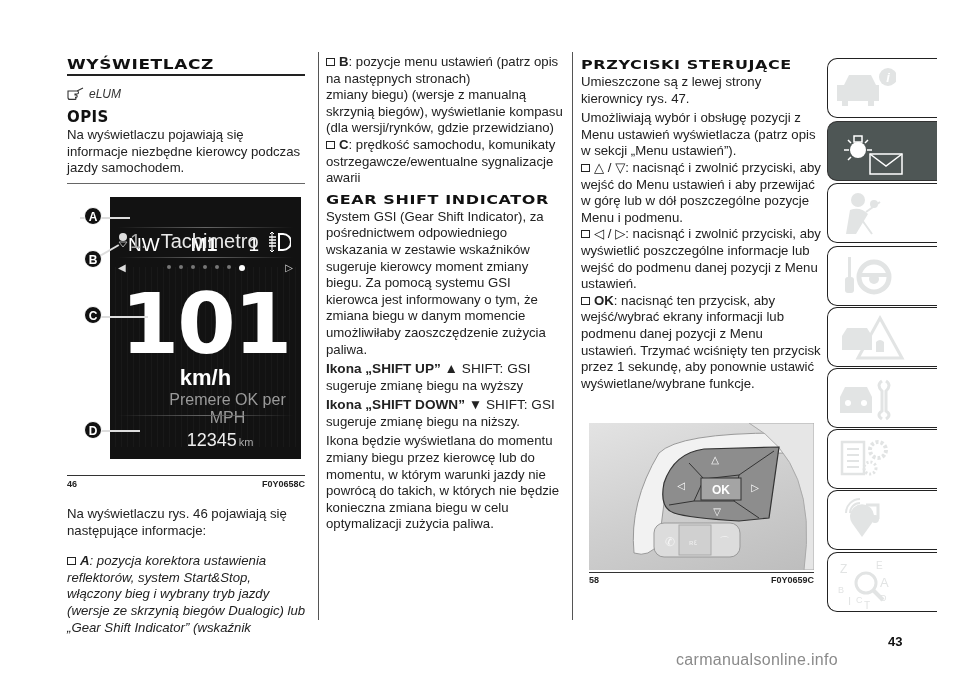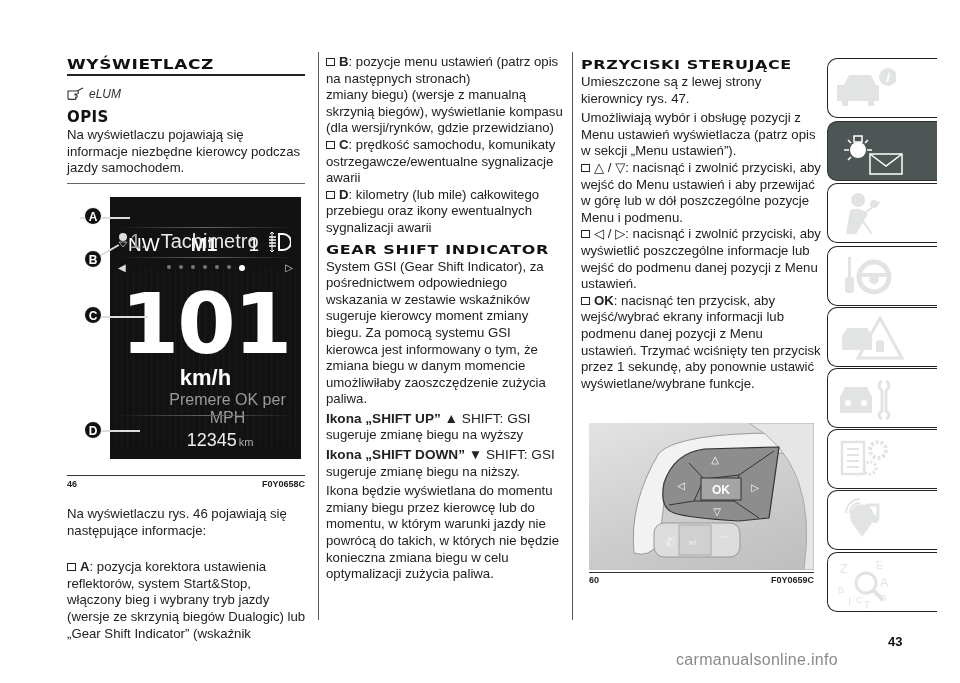--- a/index.html
+++ b/index.html
@@ -139,35 +139,32 @@
 <div class="callout" style="left:84px;top:421px;">D</div>
 
 <div class="fig-rule" style="left:67px;top:475px;width:238px;"></div>
 <div class="fig-cap" style="left:67px;top:479px;width:238px;">
   <span>46</span>
   <span>F0Y0658C</span>
 </div>
 
 <div class="col col1" style="top:506px;">
   <p>Na wyświetlaczu rys. 46 pojawiają się następujące informacje:</p>
-  <p style="margin-top:20px;">
+  <p style="margin-top:14px;font-style:italic;">
     <span class="bullet"></span><b>A</b><span>: pozycja korektora ustawienia reflektorów, system Start&amp;Stop, włączony bieg i wybrany tryb jazdy (wersje ze skrzynią biegów Dualogic) lub „Gear Shift Indicator” (wskaźnik</span>
   </p>
 </div>
 
 <div class="col col2" style="top:54px;">
   <p>
     <span class="bullet"></span><b>B</b><span>: pozycje menu ustawień (patrz opis na następnych stronach)</span>
   </p>
   <p>zmiany biegu) (wersje z manualną skrzynią biegów), wyświetlanie kompasu (dla wersji/rynków, gdzie przewidziano)</p>
   <p>
     <span class="bullet"></span><b>C</b><span>: prędkość samochodu, komunikaty ostrzegawcze/ewentualne sygnalizacje awarii</span>
-  </p>
-  <p>
-    <span class="bullet"></span><b>D</b><span>: kilometry (lub mile) całkowitego przebiegu oraz ikony ewentualnych sygnalizacji awarii</span>
   </p>
   <div class="h1" style="margin-top:5px;font-size:16px;">GEAR SHIFT INDICATOR</div>
   <p style="margin-top:-3px;">System GSI (Gear Shift Indicator), za pośrednictwem odpowiedniego wskazania w zestawie wskaźników sugeruje kierowcy moment zmiany biegu. Za pomocą systemu GSI kierowca jest informowany o tym, że zmiana biegu w danym momencie umożliwiłaby zaoszczędzenie zużycia paliwa.</p>
   <p style="margin-top:3px;font-size:13.6px;">
     <b>Ikona „SHIFT UP”</b>
     <span>▲</span>
     <span>SHIFT: GSI</span>
   </p>
   <p>sugeruje zmianę biegu na wyższy</p>
   <p style="margin-top:3px;font-size:13.6px;">
@@ -208,21 +205,21 @@
     <text x="128" y="92" font-size="10" fill="#fff" text-anchor="middle">▽</text>
     <rect x="65" y="100" width="86" height="34" rx="10" fill="#dcdcdc" stroke="#999"></rect>
     <rect x="90" y="102" width="32" height="30" fill="#d0d0d0" stroke="#aaa"></rect>
     <text x="76" y="123" font-size="12" fill="#f5f5f5">✆</text>
     <text x="100" y="122" font-size="8" fill="#eee">ʀ٤</text>
     <text x="130" y="122" font-size="11" fill="#f5f5f5">⌒</text>
   </svg>
 </div>
 <div class="fig-rule" style="left:589px;top:572px;width:225px;"></div>
 <div class="fig-cap" style="left:589px;top:575px;width:225px;">
-  <span>60</span>
+  <span>58</span>
   <span>F0Y0659C</span>
 </div>
 
 <div class="tab" style="top:58px;">
   <svg width="60" height="46" viewBox="0 0 60 46">
       <path d="M8 20 l5 -10 h22 l5 10 h3 v16 h-5 v5 h-6 v-5 h-20 v5 h-6 v-5 h-5 v-16 z" fill="#e2e4e4"></path>
       <circle cx="52" cy="12" r="9" fill="#e2e4e4"></circle>
       <text x="52" y="17" font-size="13" font-style="italic" font-weight="bold" fill="#fff" text-anchor="middle">i</text>
     </svg>
 </div>

